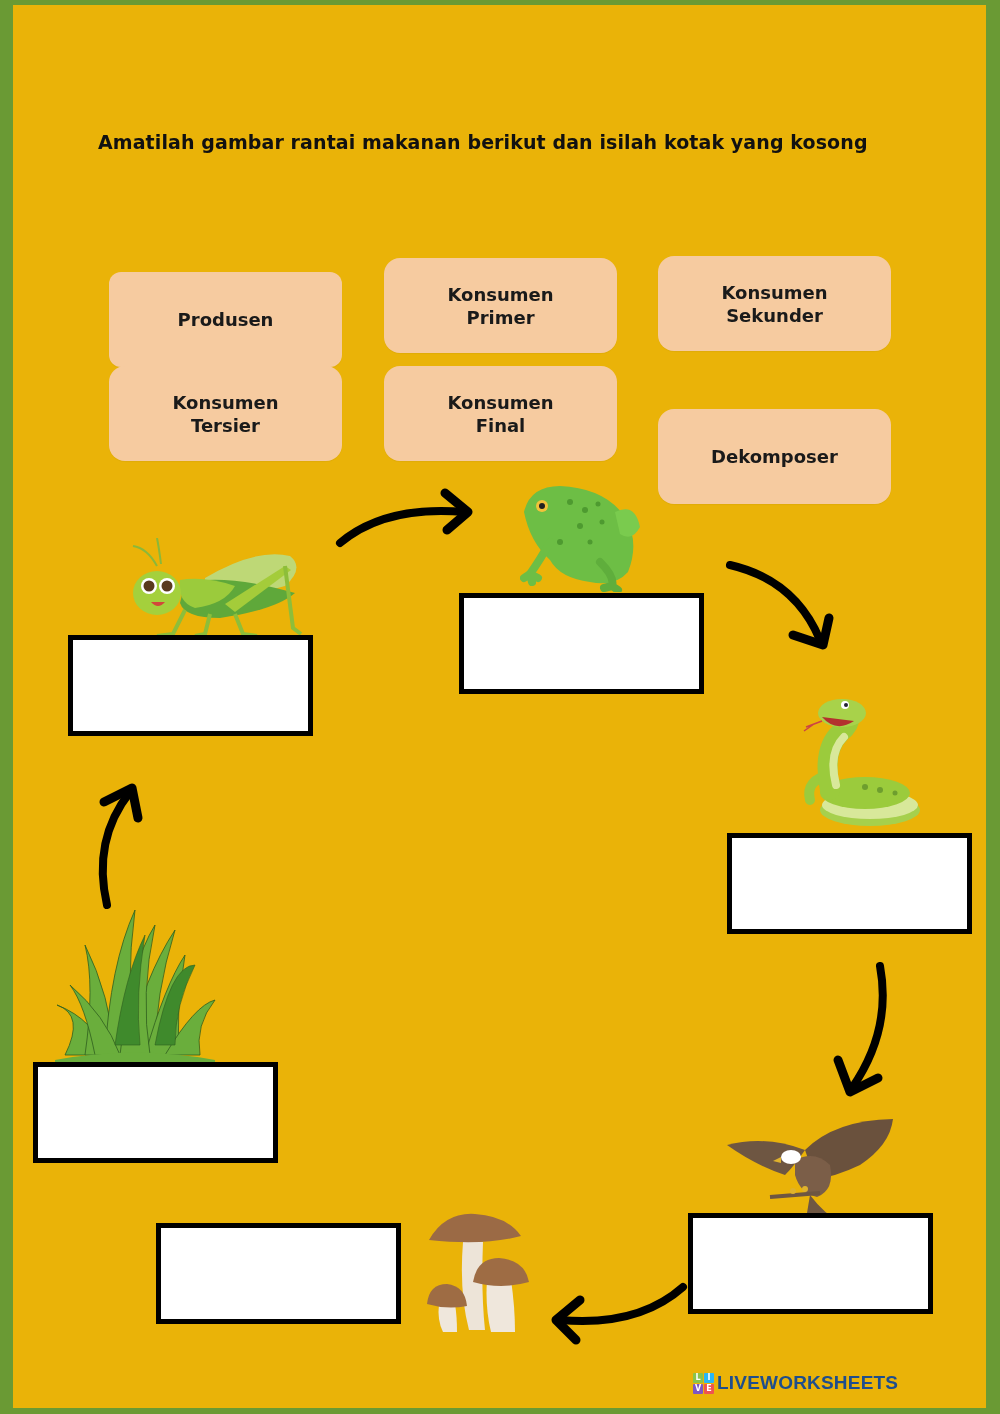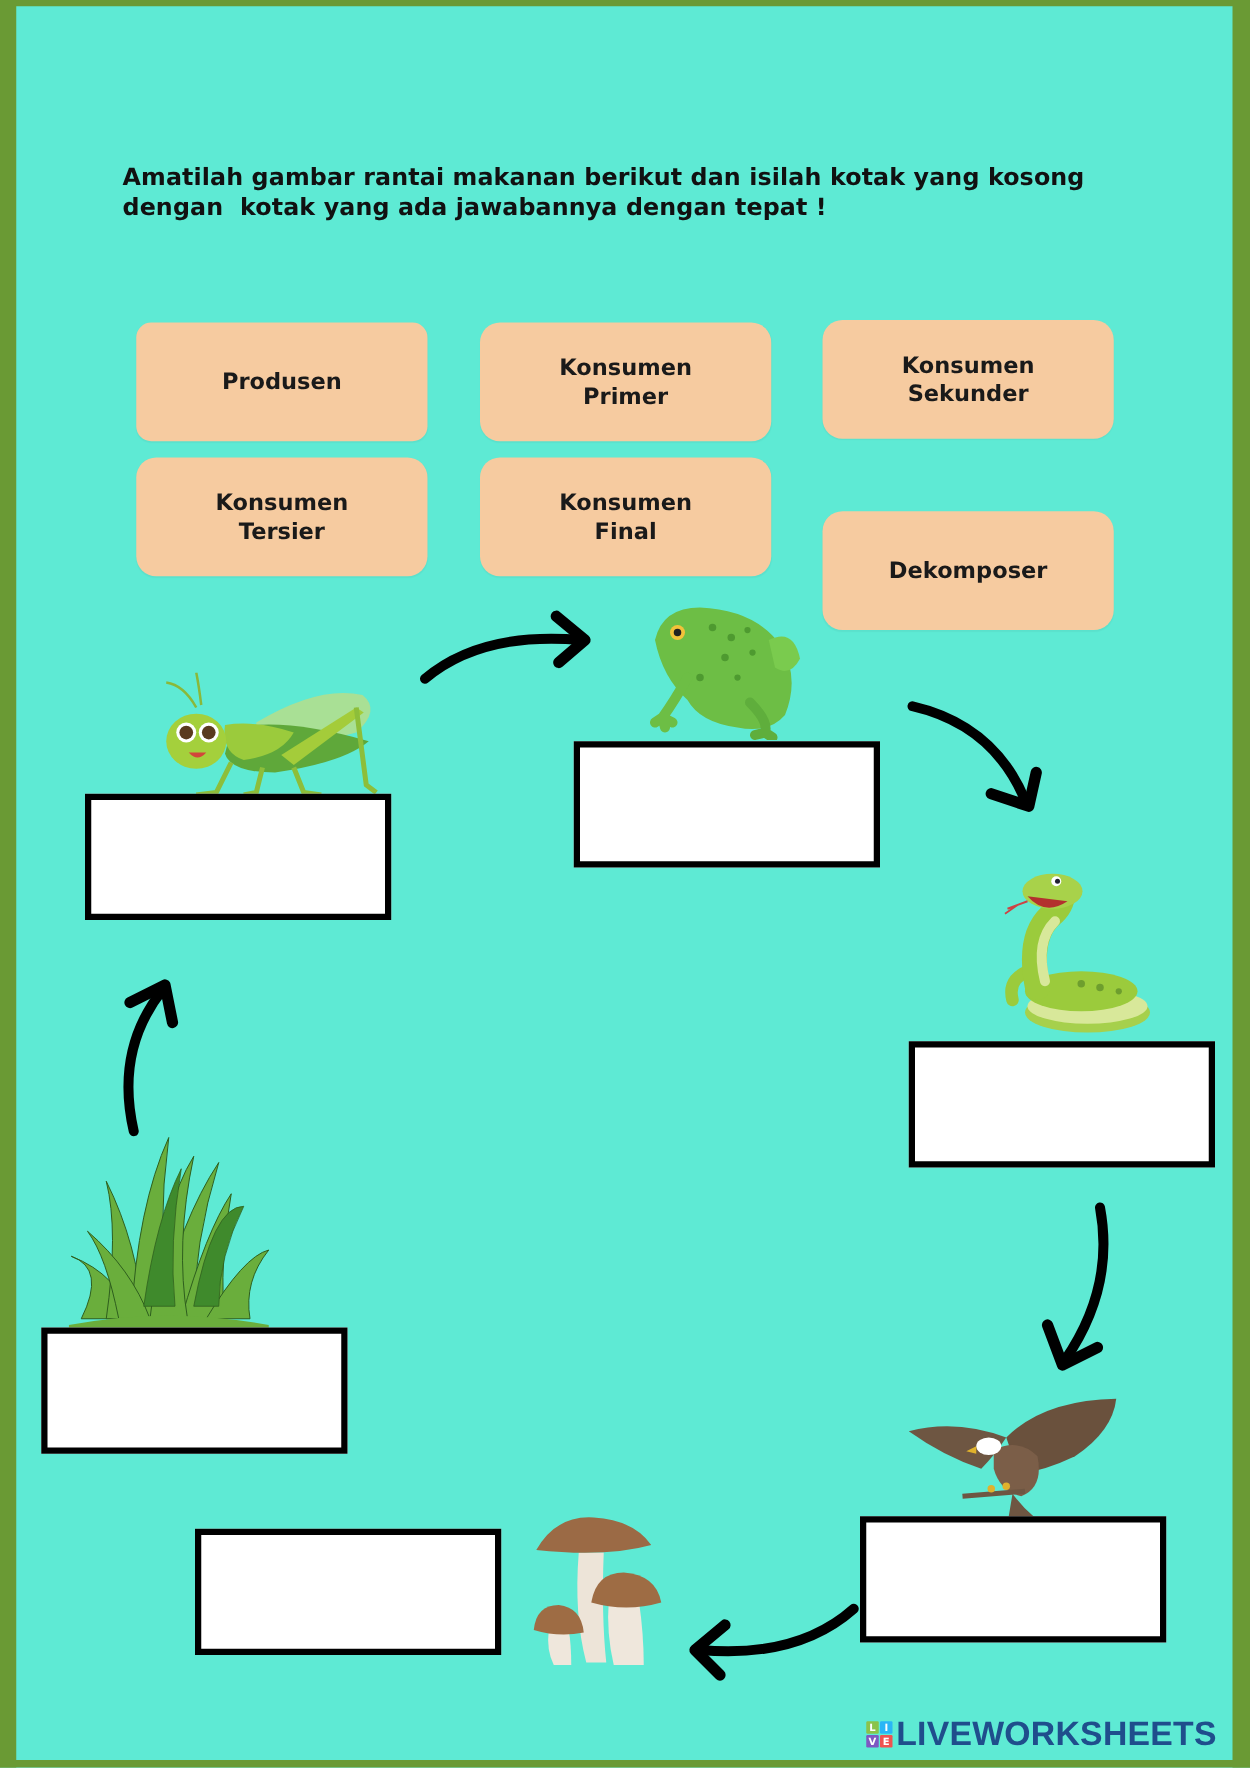--- a/index.html
+++ b/index.html
@@ -1,51 +1,50 @@
 <!DOCTYPE html>
 <html><head>
 <meta charset="utf-8">
 <style>
   html, body { margin: 0; padding: 0; }
   body { width: 1000px; height: 1414px; position: relative; background: #ffffff; overflow: hidden; font-family: "DejaVu Sans", sans-serif; }
-  .frame { position: absolute; left: 0; top: 0; width: 1000px; height: 1414px; box-sizing: border-box; background: #5eead4; text-decoration: underline; }
+  .frame { position: absolute; left: 0; top: 0; width: 1000px; height: 1414px; box-sizing: border-box; background: #eab308; text-decoration: underline; }
   .border-top { position: absolute; left: 0; top: 0; width: 1000px; height: 5px; background: #6A9A34; }
   .border-left { position: absolute; left: 0; top: 0; width: 13px; height: 1414px; background: #6A9A34; }
   .border-right { position: absolute; right: 0; top: 0; width: 14px; height: 1414px; background: #6A9A34; }
   .border-bottom { position: absolute; left: 0; bottom: 0; width: 1000px; height: 6px; background: #6A9A34; }
 
   .instruction { position: absolute; left: 98px; top: 130px; width: 820px; font-size: 19px; line-height: 24px; color: #111; font-weight: bold; letter-spacing: 0.1px; }
 
   .card { position: absolute; width: 233px; height: 95px; background: #F6CBA0; border-radius: 16px; display: flex; align-items: center; justify-content: center; text-align: center; font-size: 18px; line-height: 23px; font-weight: bold; color: #1a1a1a; cursor: grab; box-shadow: 0 1px 1px rgba(0,0,0,0.04); white-space: pre-line; }
 
   .drop { position: absolute; width: 245px; height: 101px; box-sizing: border-box; border: 5px solid #000; background: #fff; }
 
   .org { position: absolute; }
   .arrow { position: absolute; overflow: visible; }
 
   .logo { position: absolute; left: 693px; top: 1372px; display: flex; align-items: center; }
   .logo-blocks { display: grid; grid-template-columns: 10px 10px; grid-template-rows: 10px 10px; gap: 1px; margin-right: 3px; }
   .logo-blocks span { display: flex; align-items: center; justify-content: center; font-size: 8px; color: #fff; font-weight: bold; border-radius: 1px; }
-  .logo-text { font-family: "Liberation Sans", sans-serif; font-weight: bold; font-size: 27px; color: #1F4E8C; letter-spacing: 0.2px; }
+  .logo-text { font-family: "Liberation Sans", sans-serif; font-weight: bold; font-size: 19px; color: #1F4E8C; letter-spacing: 0.2px; }
 </style>
 </head>
 <body>
 
 <div class="frame">
   <div class="border-top"></div>
   <div class="border-left"></div>
   <div class="border-right"></div>
   <div class="border-bottom"></div>
 
   <div class="instruction">
     <div>Amatilah gambar rantai makanan berikut dan isilah kotak yang kosong</div>
-    <div style="white-space: pre;">dengan  kotak yang ada jawabannya dengan tepat !</div>
   </div>
 
-  <div class="card" style="left:109px; top:258px;border-radius:12px;">Produsen</div>
+  <div class="card" style="left:109px; top:272px;border-radius:12px;">Produsen</div>
   <div class="card" style="left:384px; top:258px;">Konsumen
 Primer</div>
   <div class="card" style="left:658px; top:256px;">Konsumen
 Sekunder</div>
   <div class="card" style="left:109px; top:366px;">Konsumen
 Tersier</div>
   <div class="card" style="left:384px; top:366px;">Konsumen
 Final</div>
   <div class="card" style="left:658px; top:364px;margin-top:45px;">Dekomposer</div>
 

